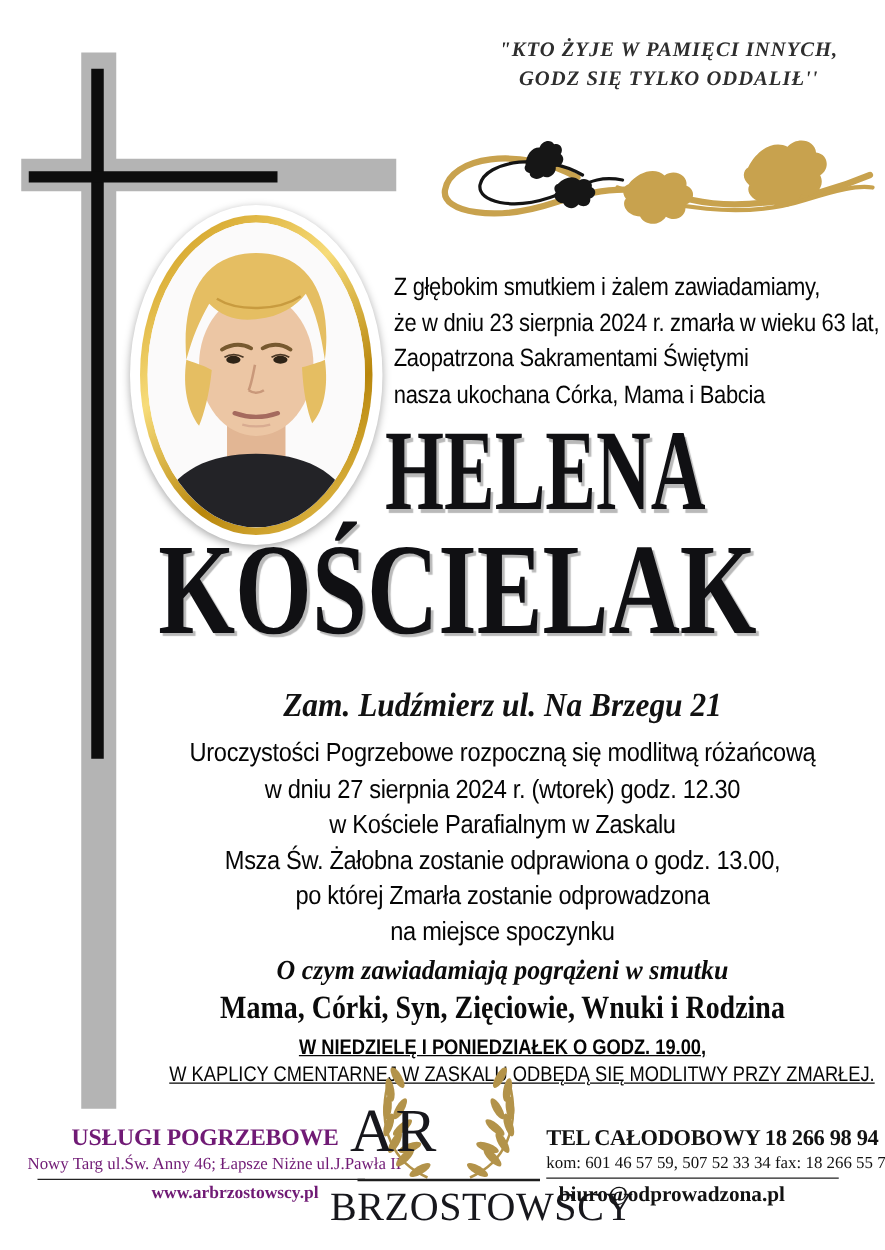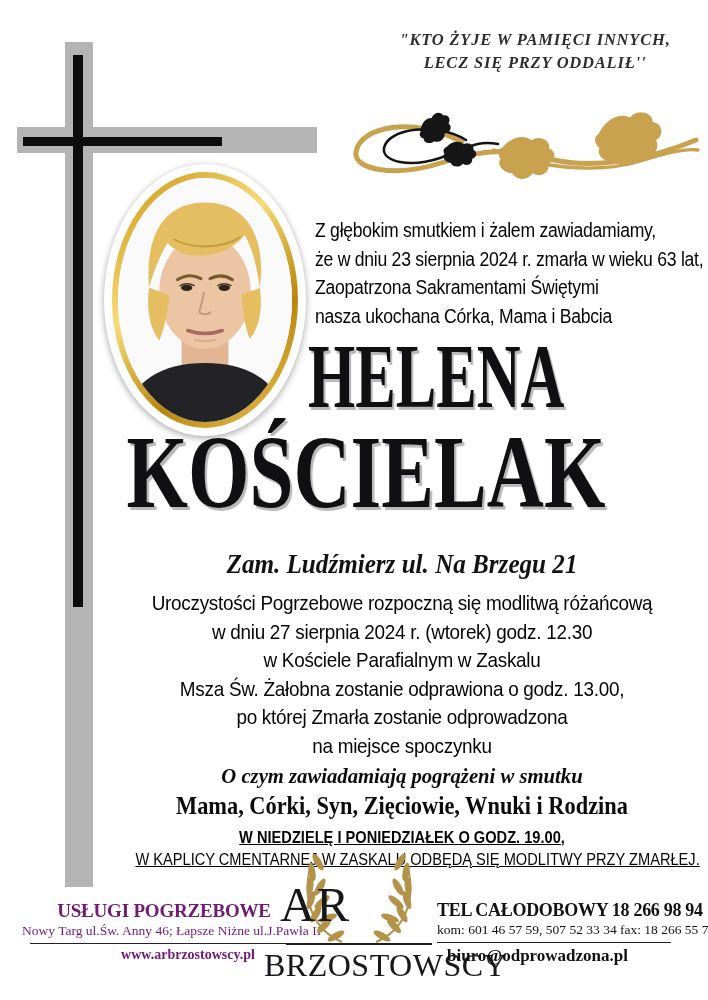--- a/index.html
+++ b/index.html
@@ -106,21 +106,21 @@
 </head>
 <body>
 
 <div class="bar gray-v"></div>
 <div class="bar gray-h"></div>
 <div class="bar black-v"></div>
 <div class="bar black-h"></div>
 
 <div class="quote">
   <div>"KTO ŻYJE W PAMIĘCI INNYCH,</div>
-  <div>LECZ SIĘ PRZY ODDALIŁ''</div>
+  <div>GODZ SIĘ TYLKO ODDALIŁ''</div>
 </div>
 
 <svg class="flourish" viewBox="0 0 356 78">
   <defs>
     <path id="leafP" d="M2,6 C10,-8 24,-14 34,-8 C42,-16 56,-12 56,-2 C66,0 66,12 58,16 C62,26 52,34 42,30 C38,40 24,42 18,34 C6,36 -2,26 2,20 C-4,14 -2,8 2,6 Z"></path>
   </defs>
   <path d="M118,32 C70,6 16,16 12,42 C9,60 52,68 100,52 C146,37 168,40 210,50 C246,58 300,52 352,30" fill="none" stroke="#c8a24e" stroke-width="5" stroke-linecap="round"></path>
   <path d="M150,40 C190,56 250,66 300,50 C325,42 342,38 354,40" fill="none" stroke="#c8a24e" stroke-width="3.4" stroke-linecap="round"></path>
   <path d="M122,30 C92,12 44,18 40,38 C38,52 66,58 96,48 C124,38 132,30 154,34" fill="none" stroke="#141414" stroke-width="2.6" stroke-linecap="round"></path>
   <use href="#leafP" fill="#161616" transform="translate(74,20) scale(0.52) rotate(-28)"></use>

